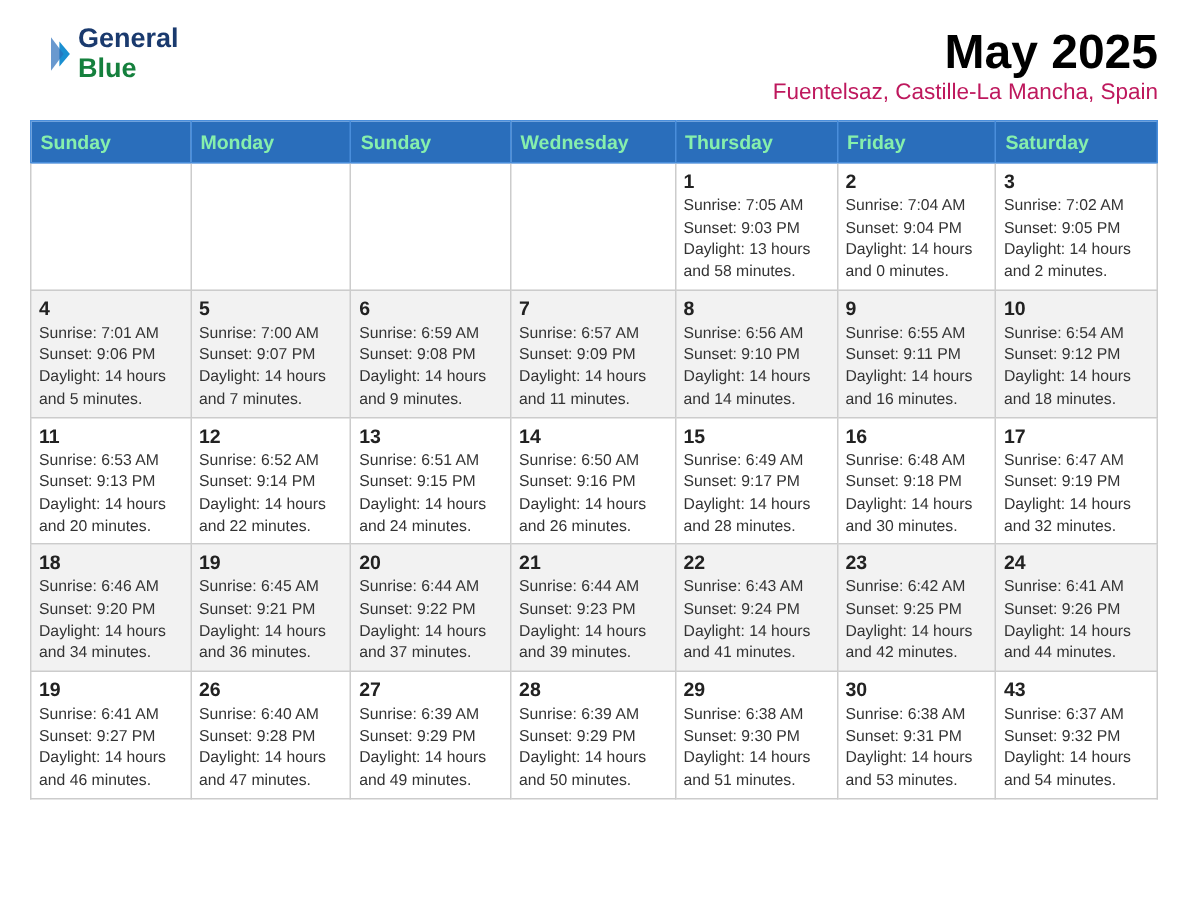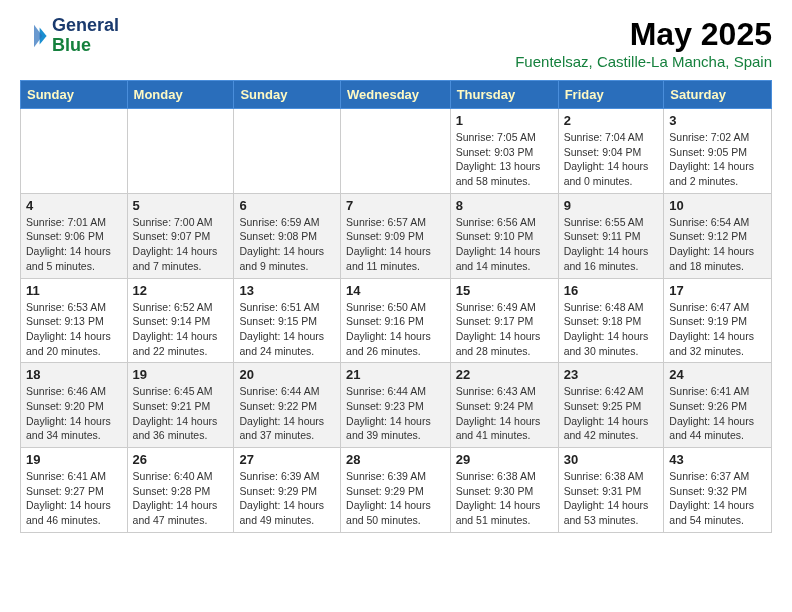--- a/index.html
+++ b/index.html
@@ -41,30 +41,30 @@
     .title-block {
       text-align: right;
     }
     .month-title {
       font-size: 32px;
       font-weight: bold;
       color: #000000;
     }
     .location-title {
       font-size: 15px;
-      color: #15803d;
+      color: #be185d;
     }
     .calendar-table {
       width: 100%;
       border-collapse: collapse;
       border: 1px solid #bbb;
     }
     .calendar-table th {
       background: #2a6ebb;
-      color: #fef9c3;
+      color: #86efac;
       font-size: 13px;
       font-weight: bold;
       text-align: left;
       padding: 6px 6px;
       border: 1px solid #4a8edb;
     }
     .calendar-table td {
       vertical-align: top;
       border: 1px solid #ccc;
       padding: 4px 5px;

